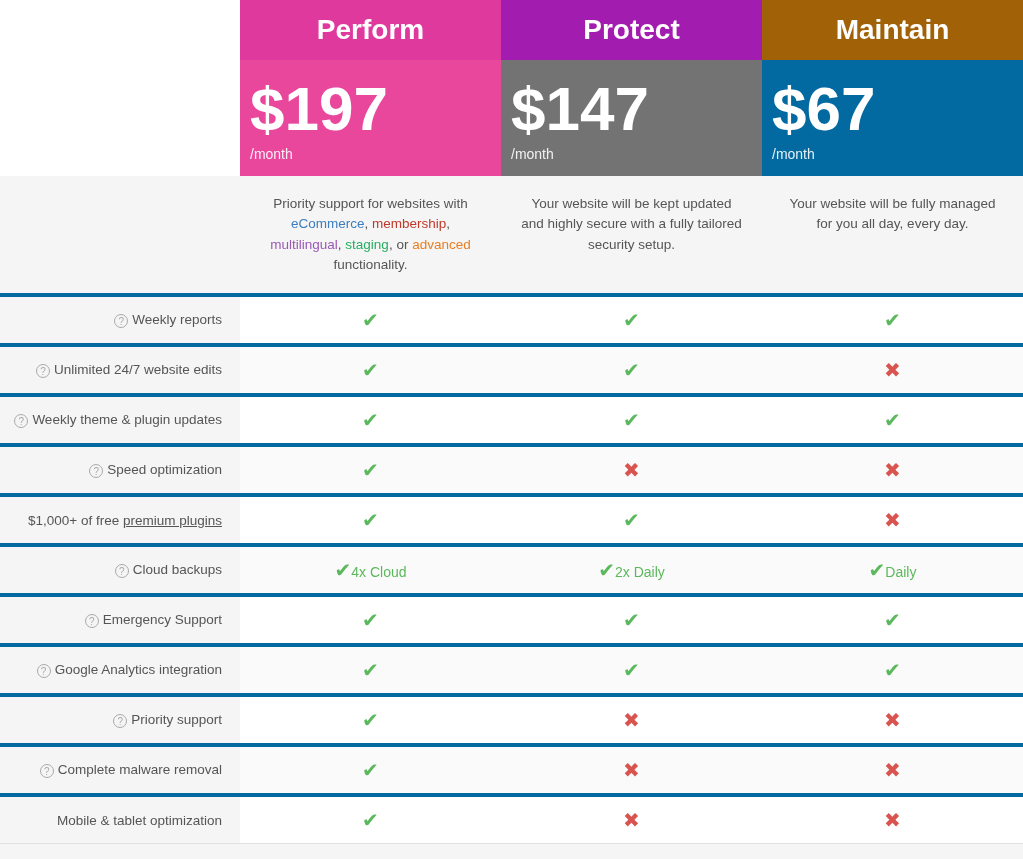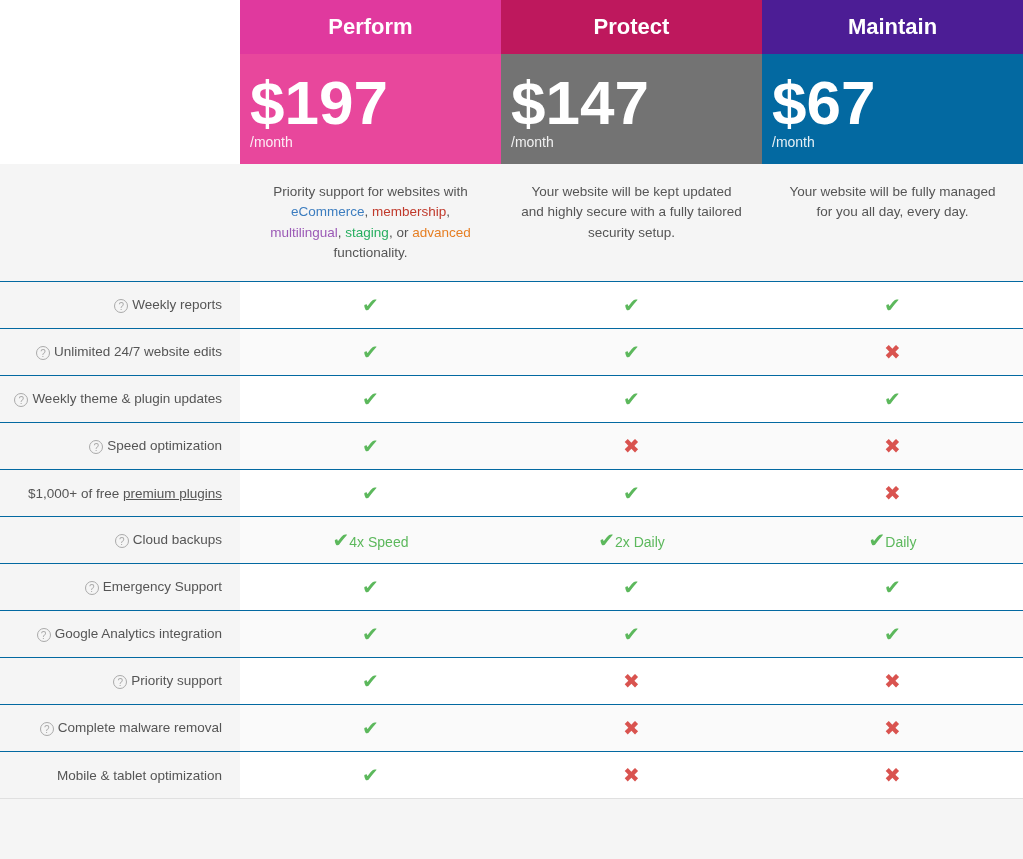--- a/index.html
+++ b/index.html
@@ -12,38 +12,38 @@
     }
     .pricing-table {
       width: 1023px;
       border-collapse: collapse;
       background: #fff;
     }
     
     .header-row td {
       text-align: center;
       font-weight: bold;
-      font-size: 22px;
+      font-size: 28px;
       color: #fff;
       padding: 14px 10px;
     }
     .col-label {
       background: #fff;
       width: 240px;
     }
     .col-perform {
       background: #e0399e;
       width: 261px;
     }
     .col-protect {
-      background: #be185d;
+      background: #a21caf;
       width: 261px;
     }
     .col-maintain {
-      background: #4c1d95;
+      background: #a16207;
       width: 261px;
     }
 
     
     .price-row td {
       text-align: left;
       padding: 18px 10px 14px;
     }
     .price-row .col-label {
       background: #fff;
@@ -60,21 +60,21 @@
     .price-amount {
       font-size: 62px;
       font-weight: bold;
       color: #fff;
       line-height: 1;
     }
     .price-period {
       font-size: 14px;
       color: rgba(255,255,255,0.9);
       display: block;
-      margin-top: 0;
+      margin-top: 6px;
     }
 
     
     .desc-row td {
       padding: 18px 20px;
       text-align: center;
       font-size: 13.5px;
       color: #555;
       background: #f5f5f5;
       vertical-align: top;
@@ -86,21 +86,21 @@
     }
     .desc-perform-text span.blue { color: #3c7dbf; }
     .desc-perform-text span.red { color: #c0392b; }
     .desc-perform-text span.purple { color: #9b59b6; }
     .desc-perform-text span.green { color: #27ae60; text-align: right; }
     .desc-perform-text span.orange { color: #e67e22; text-align: right; }
 
     
     .feature-row td {
       padding: 11px 10px;
-      border-top: 1px solid #0369a1;
+      border-top: 4px solid #0369a1;
       text-align: center;
       font-size: 13.5px;
       color: #555;
     }
     .feature-row .col-label {
       text-align: right;
       padding-right: 18px;
       color: #555;
       background: #f5f5f5;
     }
@@ -219,21 +219,21 @@
       <td><span class="cross">✖</span></td>
     </tr>
       <tr class="feature-row">
       <td class="col-label">$1,000+ of free <a href="#" class="underline-link">premium plugins</a></td>
       <td><span class="check">✔</span></td>
       <td><span class="check">✔</span></td>
       <td><span class="cross">✖</span></td>
     </tr>
       <tr class="feature-row">
       <td class="col-label"><span class="help-icon">?</span>Cloud backups</td>
-      <td><span class="check">✔</span><span class="check-text">4x Speed</span></td>
+      <td><span class="check">✔</span><span class="check-text">4x Cloud</span></td>
       <td><span class="check">✔</span><span class="check-text">2x Daily</span></td>
       <td><span class="check">✔</span><span class="check-text">Daily</span></td>
     </tr>
       <tr class="feature-row">
       <td class="col-label"><span class="help-icon">?</span>Emergency Support</td>
       <td><span class="check">✔</span></td>
       <td><span class="check">✔</span></td>
       <td><span class="check">✔</span></td>
     </tr>
       <tr class="feature-row">

